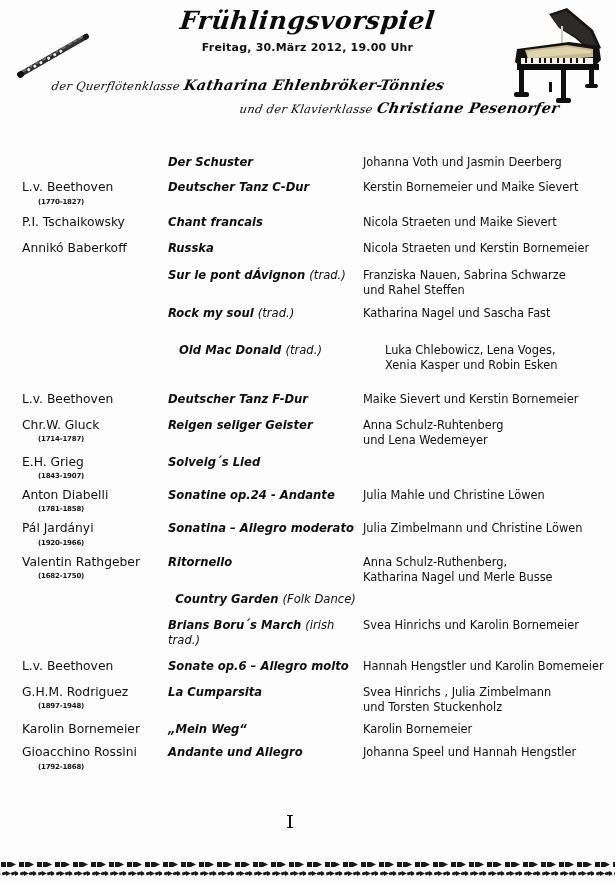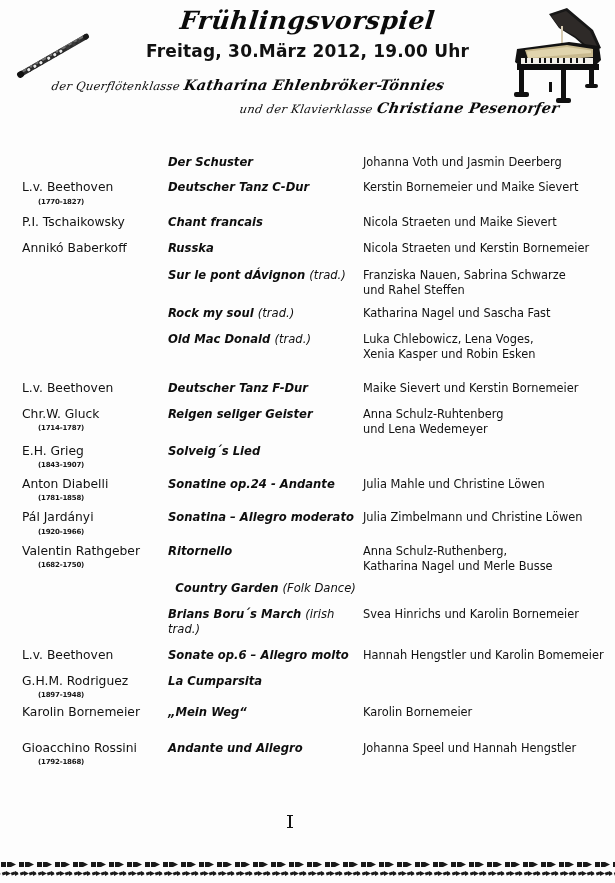--- a/index.html
+++ b/index.html
@@ -40,21 +40,21 @@
     color: #0b0b0b;
     transform: skewX(-6deg);
   }
   .subtitle {
     position: absolute;
     left: 0;
     right: 0;
     top: 41px;
     text-align: center;
     font-family: "DejaVu Sans", sans-serif;
-    font-size: 17px;
+    font-size: 11px;
     font-weight: 600;
     letter-spacing: 0.2px;
     color: #111;
   }
   .classline {
     position: absolute;
     font-family: "DejaVu Serif", serif;
     font-style: italic;
     font-weight: 700;
     color: #0a0a0a;
@@ -324,33 +324,33 @@
       </div>
       <div class="col-piece">
         <div class="piece"><span>Sur le pont dÁvignon </span><span class="trad">(trad.)</span></div>
       </div>
       <div class="col-performers">
         <div class="performers">Franziska Nauen, Sabrina Schwarze
 und Rahel Steffen</div>
       </div>
     </div>
 
-    <div class="row" style="margin-bottom:10px;">
+    <div class="row" style="margin-bottom:21px;">
       <div class="col-composer">
         <div class="composer-name"></div>
       </div>
       <div class="col-piece">
         <div class="piece"><span>Rock my soul </span><span class="trad">(trad.)</span></div>
       </div>
       <div class="col-performers">
         <div class="performers">Katharina Nagel und Sascha Fast</div>
       </div>
     </div>
 
-    <div class="row" style="margin-bottom:19px;">
+    <div class="row" style="margin-bottom:19px;gap:11px;">
       <div class="col-composer">
         <div class="composer-name"></div>
       </div>
       <div class="col-piece">
         <div class="piece"><span>Old Mac Donald </span><span class="trad">(trad.)</span></div>
       </div>
       <div class="col-performers">
         <div class="performers">Luka Chlebowicz, Lena Voges,
 Xenia Kasper und Robin Esken</div>
       </div>
@@ -469,23 +469,27 @@
     </div>
 
     <div class="row" style="margin-bottom:6px;">
       <div class="col-composer">
         <div class="composer-name">G.H.M. Rodriguez</div>
         <div class="composer-years">(1897-1948)</div>
       </div>
       <div class="col-piece">
         <div class="piece"><span>La Cumparsita</span><span class="trad"></span></div>
       </div>
-    </div>
-
-    <div class="row" style="margin-bottom:20px;">
+      <div class="col-performers">
+        <div class="performers">Svea Hinrichs , Julia Zimbelmann
+und Torsten Stuckenholz</div>
+      </div>
+    </div>
+
+    <div class="row" style="margin-bottom:8px;">
       <div class="col-composer">
         <div class="composer-name">Karolin Bornemeier</div>
       </div>
       <div class="col-piece">
         <div class="piece"><span>„Mein Weg“</span><span class="trad"></span></div>
       </div>
       <div class="col-performers">
         <div class="performers">Karolin Bornemeier</div>
       </div>
     </div>

